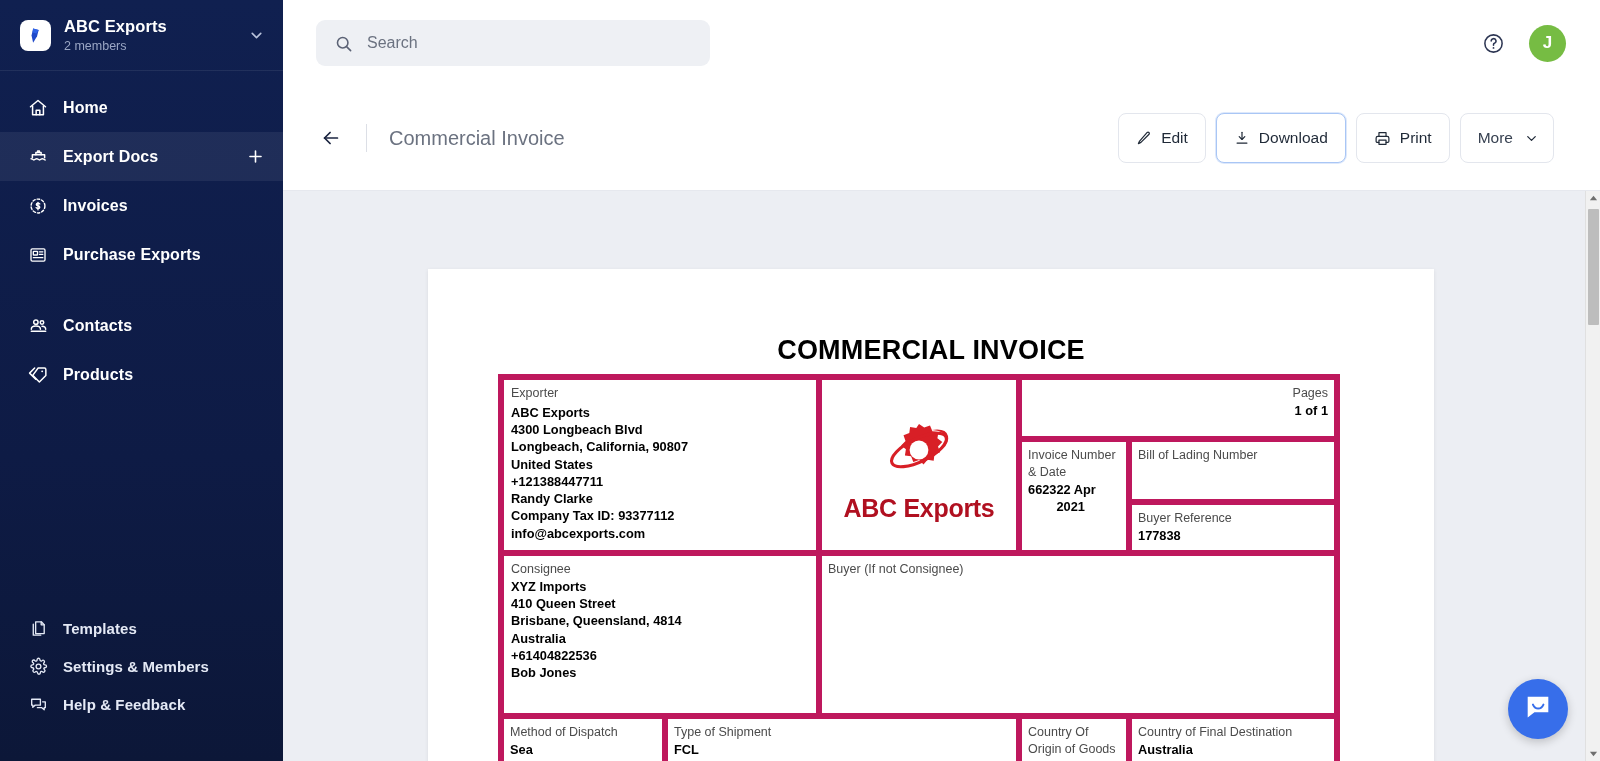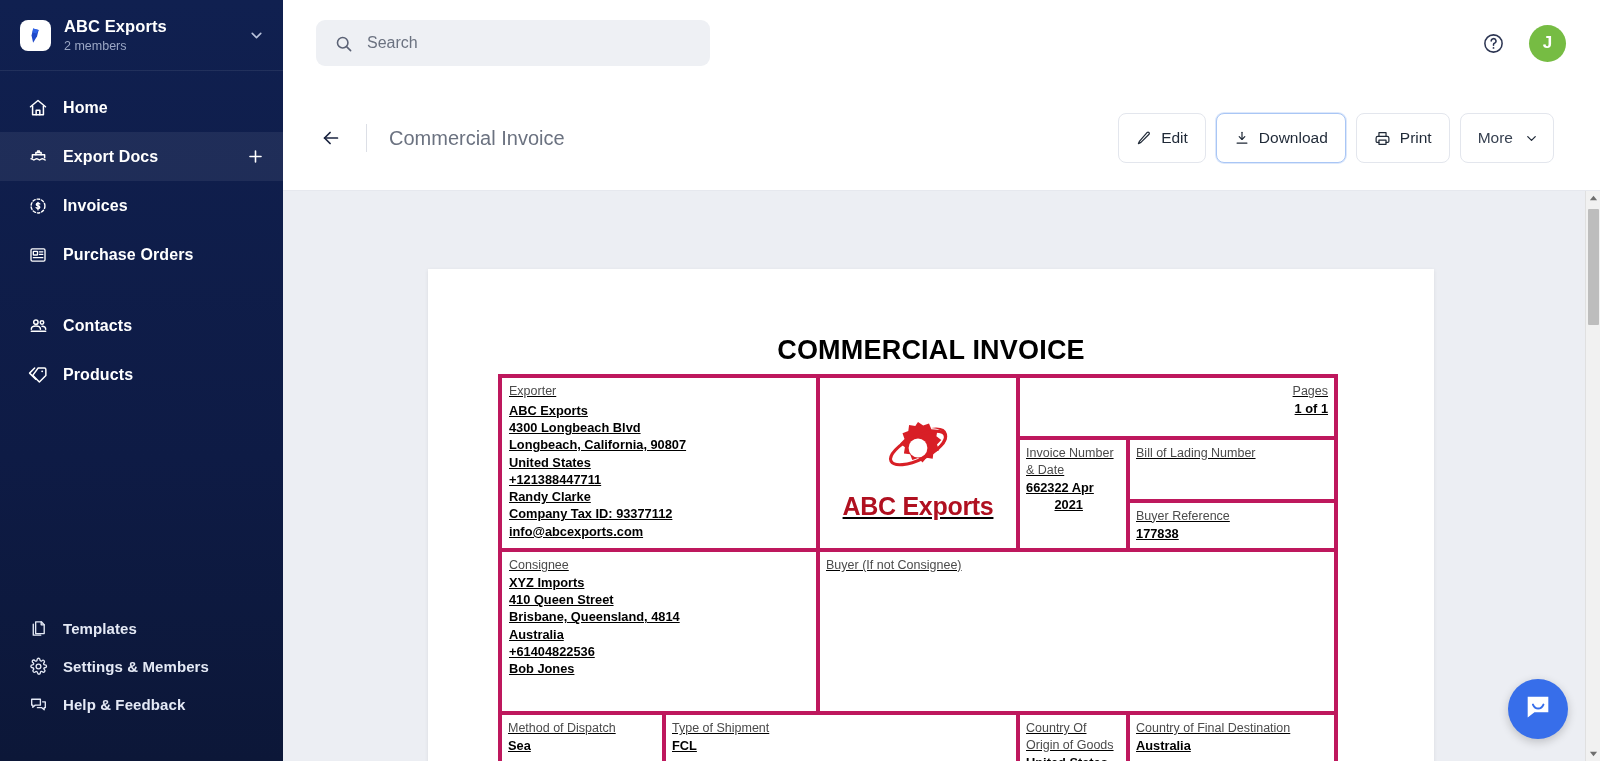--- a/index.html
+++ b/index.html
@@ -92,21 +92,21 @@
     position: absolute; left: 145px; top: 78px;
     width: 1006px; height: 1300px; background: #fff;
     box-shadow: 0 1px 4px rgba(0,0,0,.08);
   }
   .doc-title {
     text-align: center; font-size: 27px; font-weight: 700; color: #000;
     font-family: "Liberation Sans", sans-serif; letter-spacing: .2px;
     margin-top: 66px;
   }
   .doc-tbl { margin: 8px 70px 0 70px; border-collapse: collapse; width: 836px; table-layout: fixed; }
-  .doc-tbl td { border: 4px solid #be185d; vertical-align: top; padding: 5px 6px 6px 6px; text-decoration: underline; }
+  .doc-tbl td { border: 6px solid #be185d; vertical-align: top; padding: 5px 6px 6px 6px; }
   .lbl-s { font-size: 12.5px; color: #4b4b4b; font-weight: 400; line-height: 1.35; font-family: "Liberation Sans", sans-serif; }
   .val-s { font-size: 12.8px; color: #000; font-weight: 700; line-height: 1.35; }
   .val-row { display: flex; justify-content: space-between; }
   .tr-right { text-align: right; }
   .logo-cell { text-align: center; vertical-align: middle !important; padding-top: 14px !important; }
   .logo-word { font-size: 25px; font-weight: 700; color: #b01020; letter-spacing: -.3px; margin-top: 2px; }
   .exp-lines { margin-top: 2px; }
 
   
   .scrollbar {
@@ -191,21 +191,21 @@
 
 
       <div class="nav-item">
         <span class="ico">
           <svg width="20" height="20" viewBox="0 0 24 24" fill="none" stroke="#fff" stroke-width="1.6" stroke-linecap="round">
               <rect x="3.6" y="4.6" width="16.8" height="14.8" rx="1.6"></rect>
               <rect x="6.4" y="7.6" width="5" height="4.4" rx=".6"></rect>
               <path d="M13.6 8.2h4.2M13.6 11.2h4.2M6.4 15.2h11.4"></path>
             </svg>
         </span>
-        <span class="lbl">Purchase Orders</span>
+        <span class="lbl">Purchase Exports</span>
       </div>
 
       <div class="nav-gap"></div>
 
       <div class="nav-item">
         <span class="ico">
           <svg width="21" height="21" viewBox="0 0 24 24" fill="none" stroke="#fff" stroke-width="1.7" stroke-linecap="round">
               <circle cx="9" cy="8.2" r="2.5"></circle>
               <circle cx="16" cy="8.6" r="2"></circle>
               <path d="M3.8 16.2c0-2.3 2.3-3.6 5.2-3.6s5.2 1.3 5.2 3.6"></path>

